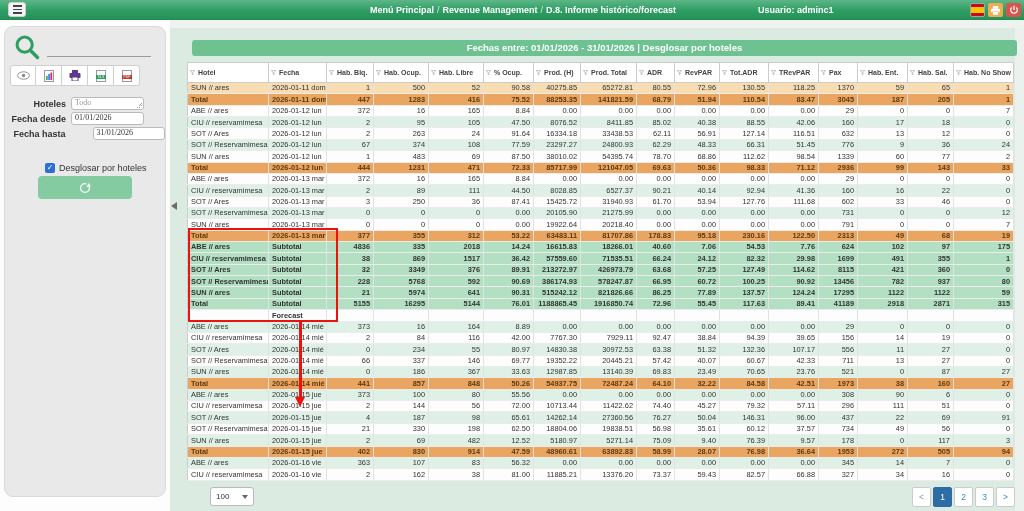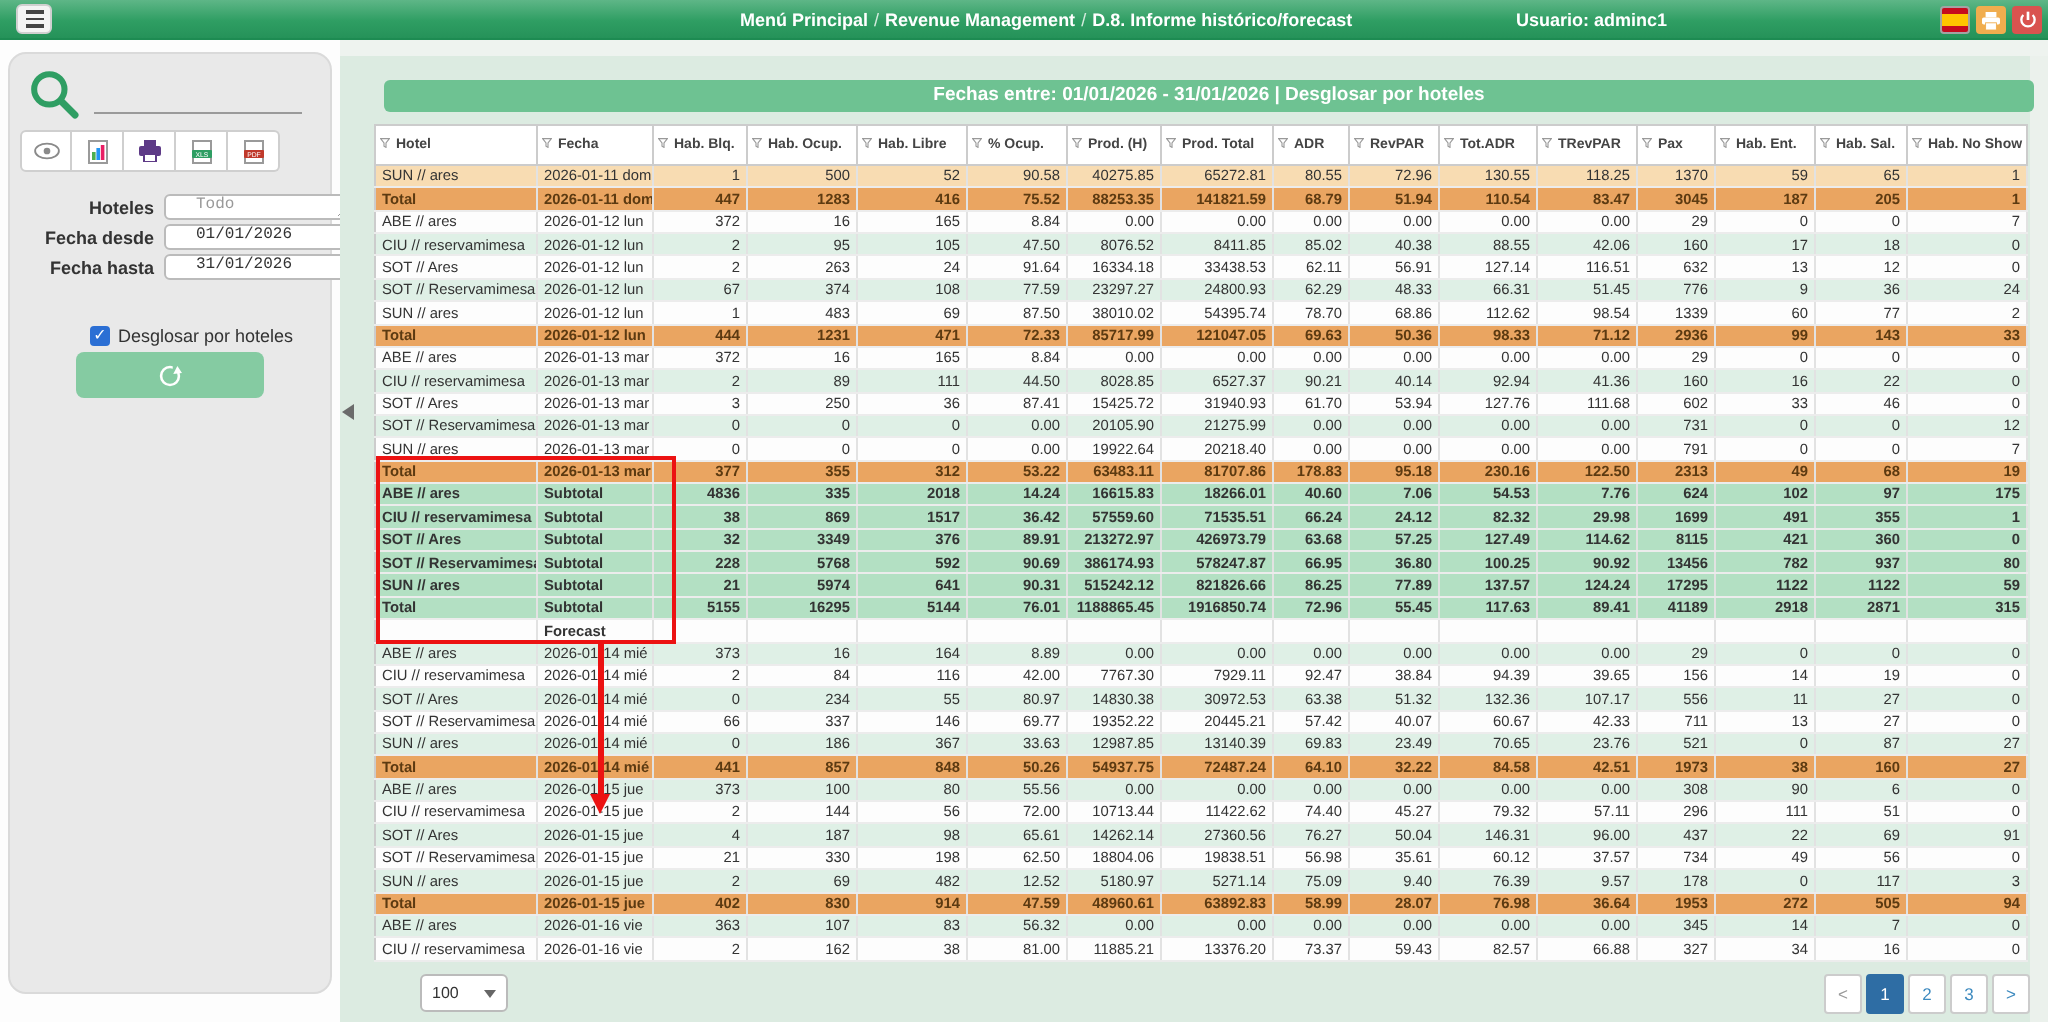--- a/index.html
+++ b/index.html
@@ -23,23 +23,23 @@
 
   
   #leftpanel { position:absolute; left:0; top:20px; width:170px; height:491px; background:#fdfdfd; }
   #sidebar-card { position:absolute; left:4px; top:6px; width:162px; height:471px; background:#e9e9e9; border:1px solid #dadada; border-radius:9px; }
   #search-icon { position:absolute; left:8px; top:6px; }
   #search-input { position:absolute; left:42px; top:14px; width:104px; height:16px; border:none; border-bottom:1px solid #9a9a9a; background:transparent; }
   #icon-row { position:absolute; left:5px; top:38px; display:flex; }
   .side-btn { width:26px; height:21px; background:#fff; border:1px solid #cfcfcf; border-left:none; display:flex; align-items:center; justify-content:center; }
   .side-btn:first-child { border-left:1px solid #cfcfcf; border-radius:3px 0 0 3px; }
   .side-btn:last-child { border-radius:0 3px 3px 0; }
-  .formrow { position:absolute; left:11px; width:100%; display:flex; align-items:center; }
+  .formrow { position:absolute; left:0; width:100%; display:flex; align-items:center; }
   .flabel { width:66px; text-align:right; font-size:9px; font-weight:bold; color:#333; padding-right:5px; }
-  .finput { width:94px; height:13px; border:1px solid #bbb; border-radius:3px; background:#fff; font-size:8px; color:#333; padding:0 15px; font-family:Liberation Mono, monospace; }
+  .finput { width:73px; height:13px; border:1px solid #bbb; border-radius:3px; background:#fff; font-size:8px; color:#333; padding:0 3px; font-family:Liberation Serif, serif; }
   #hoteles-field { color:#999; position:relative; }
   #hoteles-field .rz { position:absolute; right:1px; bottom:1px; width:5px; height:5px; background:
      linear-gradient(135deg, transparent 0 50%, #999 50% 55%, transparent 55% 70%, #999 70% 75%, transparent 75%); }
   #checkbox-row { position:absolute; left:40px; top:136px; display:flex; align-items:center; gap:4px; }
   #checkbox { width:10px; height:10px; background:#2b6fd4; border-radius:2px; color:#fff; font-size:8px; line-height:10px; text-align:center; }
   #checkbox-label { font-size:9px; font-weight:normal; color:#333; }
   #refresh-button { position:absolute; left:33px; top:149px; width:94px; height:23px; background:#85cba2; border:none; border-radius:4px; display:flex; align-items:center; justify-content:center; }
   #collapse-tab { position:absolute; left:171px; top:196px; width:10px; height:20px; display:flex; align-items:center; z-index:40; }
   #collapse-tab .tri { width:0; height:0; border-top:4px solid transparent; border-bottom:4px solid transparent; border-right:6px solid #6b6b6b; }
 
@@ -156,21 +156,21 @@
       </div>
     </div>
     <div class="formrow" style="top:70px;">
       <div class="flabel">Hoteles</div>
       <div class="finput" id="hoteles-field"><span>Todo</span><span class="rz"></span></div>
     </div>
     <div class="formrow" style="top:85px;">
       <div class="flabel">Fecha desde</div>
       <div class="finput">01/01/2026</div>
     </div>
-    <div class="formrow" style="top:100px;">
+    <div class="formrow" style="top:100px;gap:22px;">
       <div class="flabel">Fecha hasta</div>
       <div class="finput">31/01/2026</div>
     </div>
     <div id="checkbox-row">
       <div id="checkbox">✓</div>
       <div id="checkbox-label">Desglosar por hoteles</div>
     </div>
     <button id="refresh-button">
       <svg width="12" height="12" viewBox="0 0 14 14">
           <circle cx="7" cy="7" r="5.2" fill="none" stroke="#fff" stroke-width="1.5"></circle>
@@ -570,21 +570,21 @@
           <tr class="sub">
             <td>SOT // Reservamimesa</td>
             <td>Subtotal</td>
             <td class="num">228</td>
             <td class="num">5768</td>
             <td class="num">592</td>
             <td class="num">90.69</td>
             <td class="num">386174.93</td>
             <td class="num">578247.87</td>
             <td class="num">66.95</td>
-            <td class="num">36.80</td>
+            <td class="num">60.72</td>
             <td class="num">100.25</td>
             <td class="num">90.92</td>
             <td class="num">13456</td>
             <td class="num">782</td>
             <td class="num">937</td>
             <td class="num">80</td>
           </tr>
           <tr class="sub">
             <td>SUN // ares</td>
             <td>Subtotal</td>

